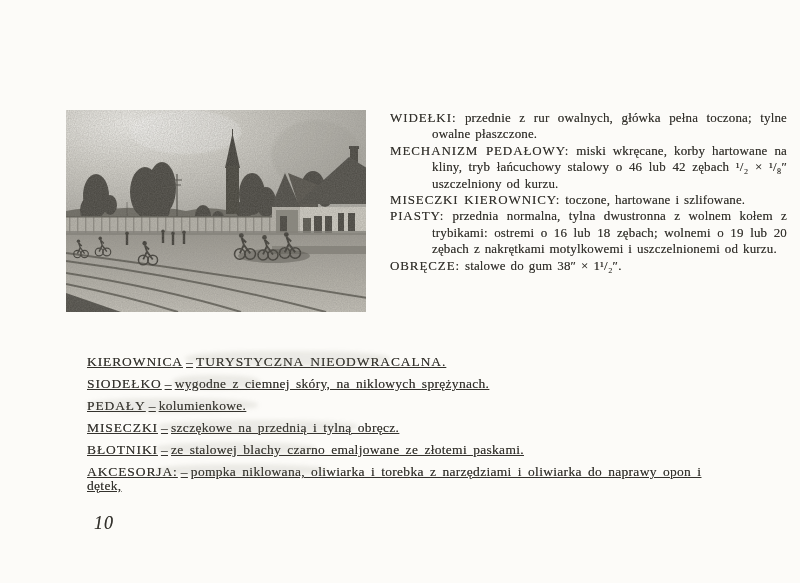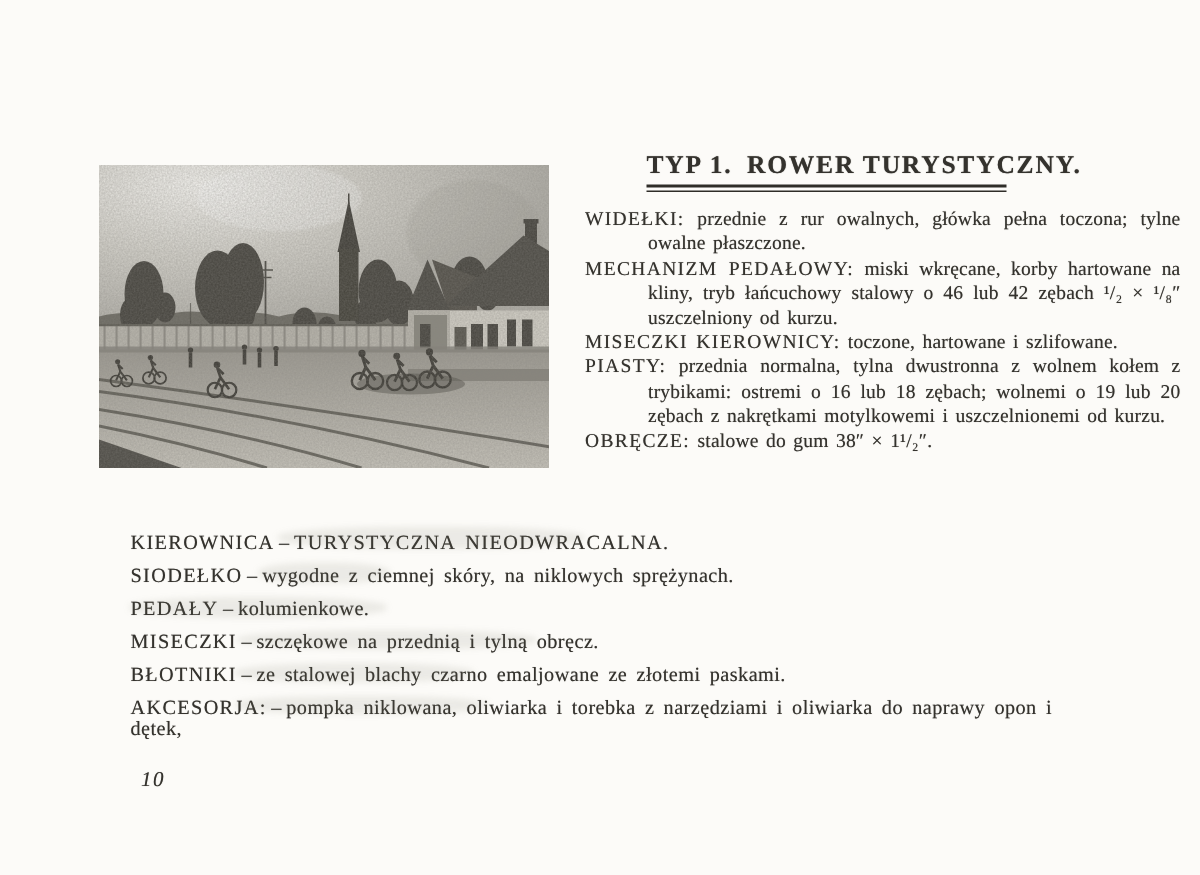--- a/index.html
+++ b/index.html
@@ -35,27 +35,27 @@
   .spec:first-of-type{margin-top:10px;}
   .term{letter-spacing:.9px;}
 
   
   .features{
     position:absolute;left:87px;top:355px;width:650px;
     margin:0;padding:0;list-style:none;
     font-size:13.5px;line-height:14px;letter-spacing:.3px;word-spacing:2.5px;
     text-shadow:0 0 .5px rgba(52,50,45,.6);
   }
-  .features li{margin:0 0 8px 0;}
+  .features li{margin:0 0 8px 0;text-decoration:underline;}
   .dash{margin:0 3px;}
   .caps{letter-spacing:.9px;}
 
   .page-number{
     position:absolute;left:94px;top:513px;
-    font-style:italic;font-size:14px;letter-spacing:1px;
+    font-style:italic;font-size:18px;letter-spacing:1px;
     text-shadow:0 0 .5px rgba(52,50,45,.6);
   }
 
   
   .smudge{
     position:absolute;background:rgba(122,120,112,.13);
     border-radius:45%;filter:blur(2px);pointer-events:none;
   }
   .sm1{left:185px;top:351px;width:205px;height:15px;}
   .sm2{left:172px;top:375px;width:88px;height:14px;}
@@ -195,25 +195,20 @@
         <use href="#cyc" transform="translate(224,143) scale(1.15)"></use>
       </g>
 
       <polygon points="0,183 55,202 0,202" fill="#4e4c46"></polygon>
 
       <rect x="0" y="0" width="300" height="202" filter="url(#grain)" opacity="0.5"></rect>
     </svg>
   </figure>
 
   <section class="specs-col">
-    <div class="title-wrap">
-      <h1 class="title">TYP 1. ROWER TURYSTYCZNY.</h1>
-      <div class="rule rule-thick"></div>
-      <div class="rule rule-thin"></div>
-    </div>
 
     <p class="spec">
       <span class="term">WIDEŁKI:</span>
       <span class="desc">przednie z rur owalnych, główka pełna toczona; tylne owalne płaszczone.</span>
     </p>
     <p class="spec">
       <span class="term">MECHANIZM PEDAŁOWY:</span>
       <span class="desc">miski wkręcane, korby hartowane na kliny, tryb łańcuchowy stalowy o 46 lub 42 zębach ¹/₂ × ¹/₈″ uszczelniony od kurzu.</span>
     </p>
     <p class="spec">

